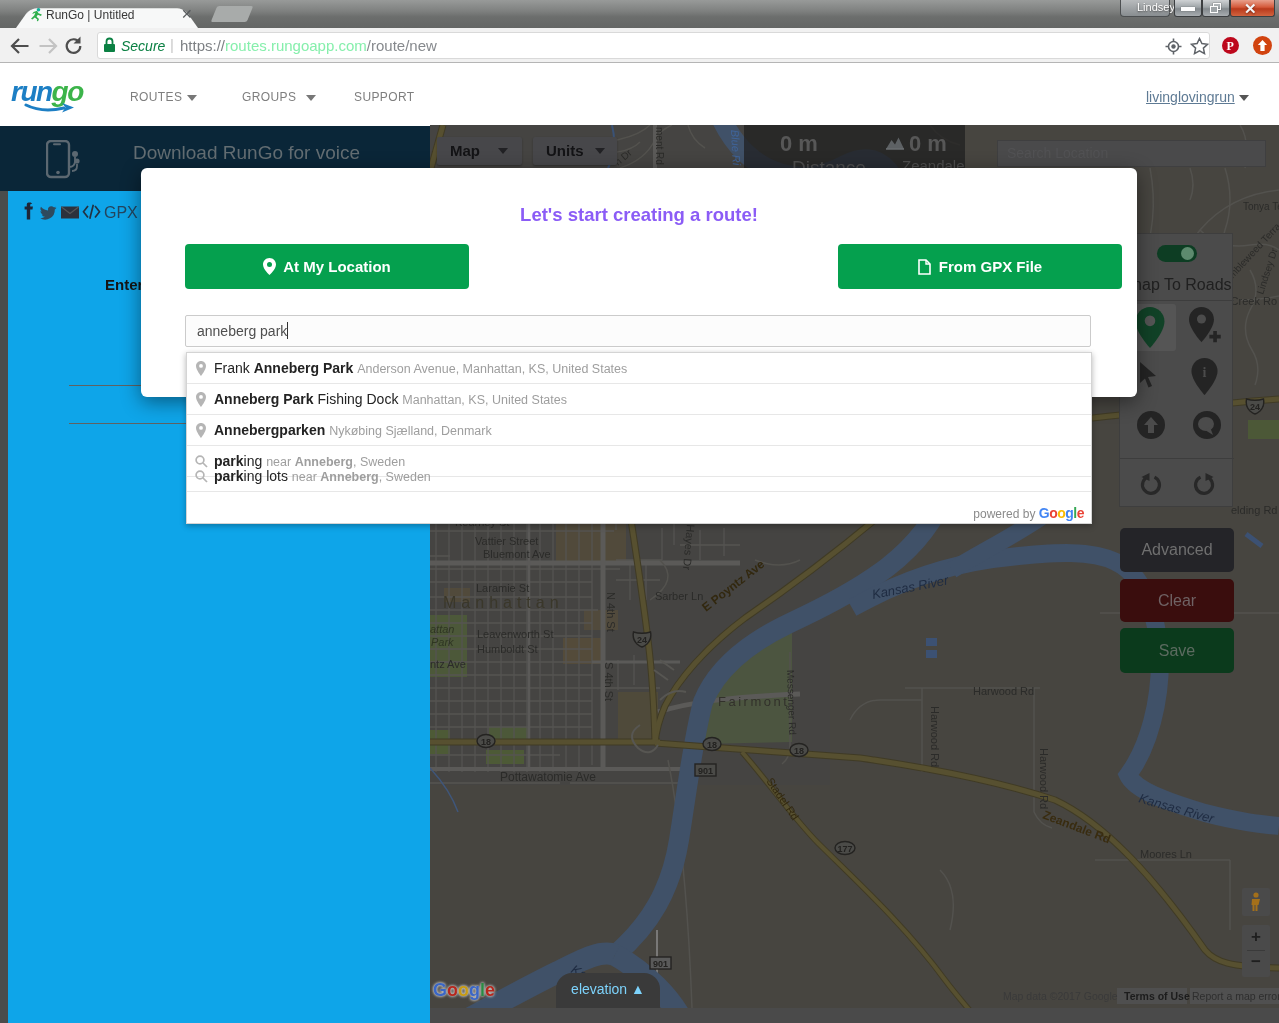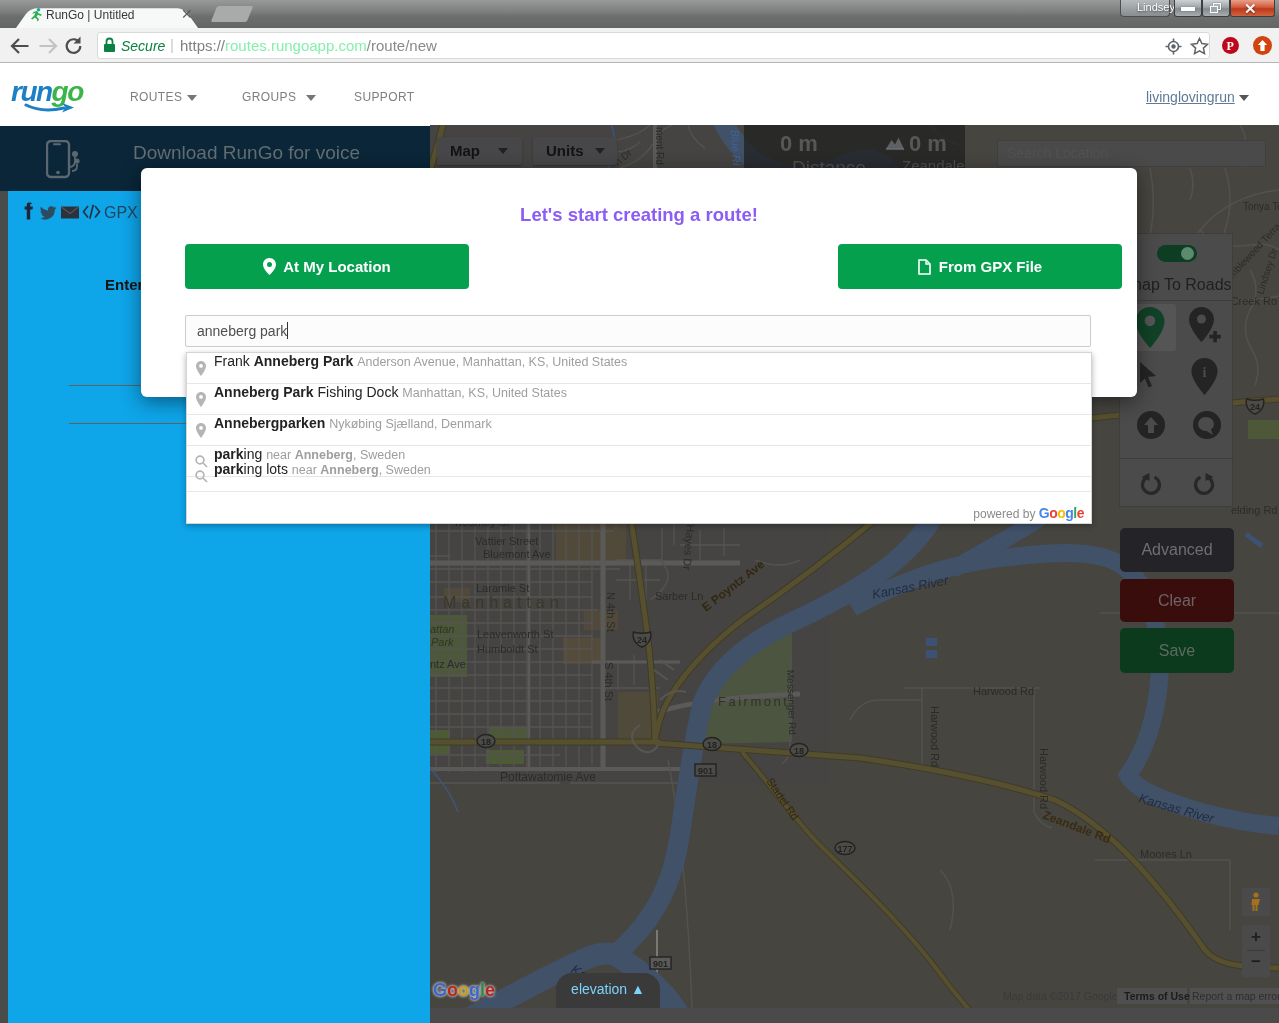--- a/index.html
+++ b/index.html
@@ -55,21 +55,21 @@
   border-radius:6px; box-shadow:0 5px 20px rgba(0,0,0,.45); }
 #modaltitle { position:absolute; left:0; top:36px; width:996px; text-align:center;
   font-size:18.5px; font-weight:bold; color:#8b5cf6; }
 .gbtn { position:absolute; top:76px; width:284px; height:45px; background:#05a04e; border-radius:4px;
   color:#fff; font-weight:bold; font-size:15px; text-align:center; line-height:45px; }
 #modalinput { position:absolute; left:44px; top:147px; width:906px; height:32px; background:#fcfcfc;
   border:1px solid #cbcbcb; border-radius:2px; font-size:14px; color:#4f4f4f; line-height:30px; padding-left:11px; }
 #pac { position:absolute; left:186px; top:352px; width:906px; height:172px; background:#fff;
   border:1px solid #d4d4d4; box-shadow:0 2px 6px rgba(0,0,0,.3); }
 .pacrow { position:absolute; left:0; width:904px; height:31px; border-bottom:1px solid #e7e7e7;
-  font-size:14px; color:#232323; line-height:16px; white-space:nowrap; }
+  font-size:14px; color:#232323; line-height:30px; white-space:nowrap; }
 .pacrow .sec { font-size:12.5px; color:#9e9e9e; }
 .caret { position:absolute; width:0; height:0; border-left:5px solid transparent;
   border-right:5px solid transparent; border-top:6px solid #666; }
 .pacrow { padding-left:27px; }
 </style>
 </head>
 <body>
 <div id="page">
 
   <div id="titlebar"></div>

